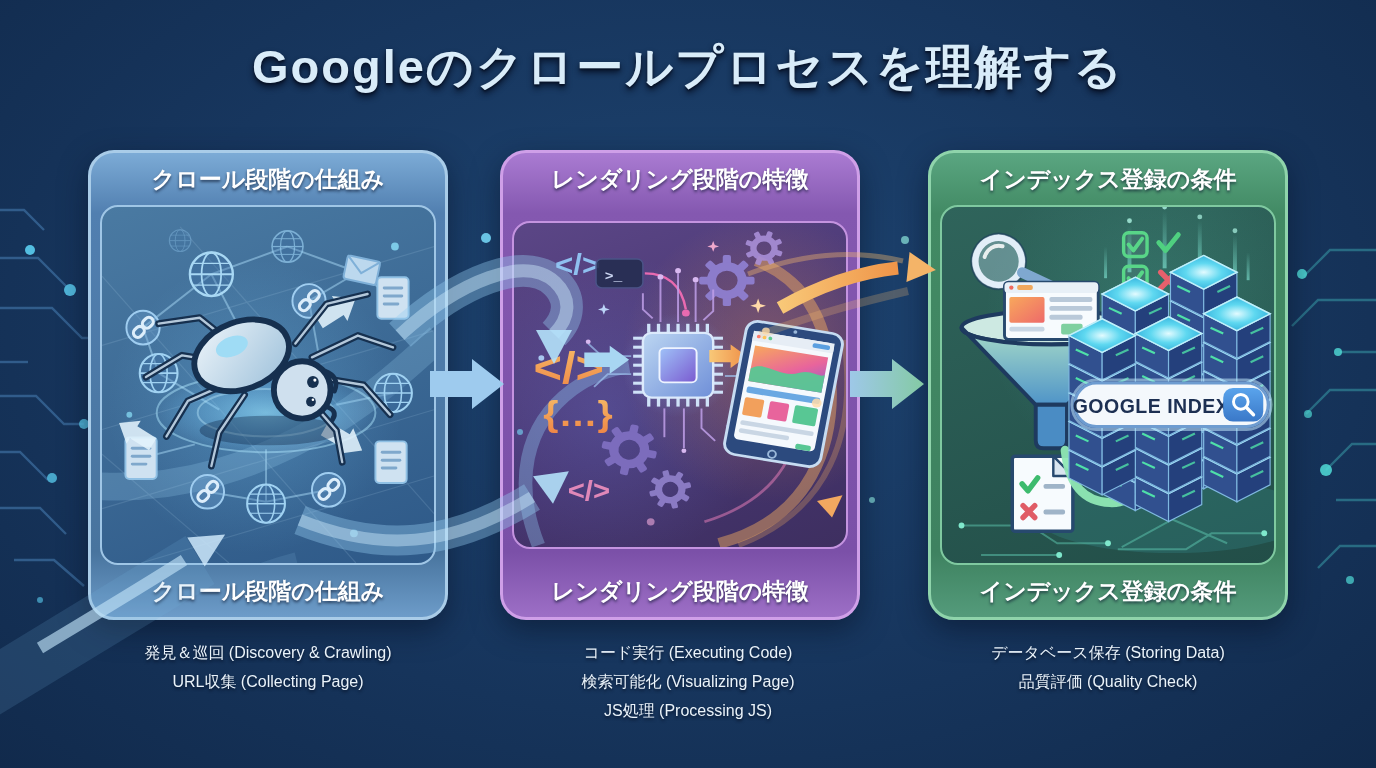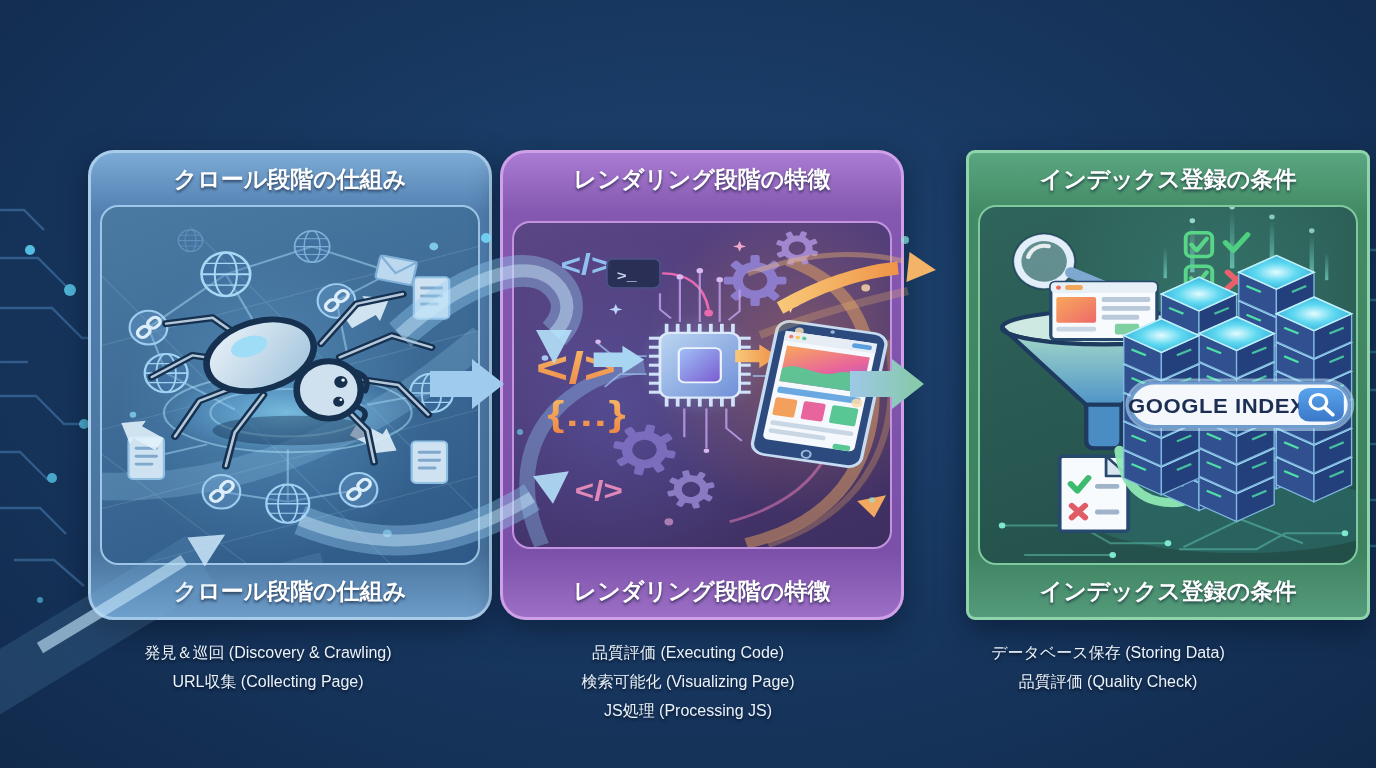--- a/index.html
+++ b/index.html
@@ -9,21 +9,21 @@
     background:radial-gradient(ellipse at 50% 42%, #1e4572 0%, #17365e 55%, #112a4c 100%);
   }
   svg{display:block;}
   .bg-deco{position:absolute;inset:0;z-index:0;}
   .title{
     position:absolute;top:36px;left:0;width:100%;z-index:3;margin:0;
     text-align:center;font-size:47px;font-weight:bold;letter-spacing:2px;
     color:#d9ecf9;text-shadow:0 4px 6px rgba(6,16,36,.95),0 2px 2px rgba(6,16,36,.8);
   }
   .panel{
-    position:absolute;top:150px;width:404px;height:470px;z-index:1;
+    position:absolute;top:150px;width:360px;height:470px;z-index:1;
     box-sizing:border-box;border:3px solid;border-radius:26px;
     display:flex;flex-direction:column;
     box-shadow:0 10px 28px rgba(5,15,35,.5);
   }
   .panel-header,.panel-footer{
     flex:0 0 52px;display:flex;align-items:center;justify-content:center;
     font-size:23px;font-weight:bold;color:#ffffff;
     text-shadow:0 2px 3px rgba(10,22,44,.65);white-space:nowrap;
   }
   .panel-body{
@@ -35,22 +35,22 @@
     background:linear-gradient(180deg,#7cabd6 0%,#517fb0 13%,#48749e 86%,#6d9cc9 100%);}
   .panel.crawl .panel-body{border-color:#9fc6e6;
     background:radial-gradient(circle at 46% 56%, rgba(126,206,250,.28), transparent 55%),
                linear-gradient(160deg,#4a7aa2 0%,#2e5988 100%);}
   .panel.render{left:500px;border-color:#cf9fe8;
     background:linear-gradient(180deg,#aa7bd2 0%,#8458b0 13%,#7b50a8 86%,#9d6fc6 100%);gap:16px;}
   .panel.render .panel-body{border-color:#c493e0;
     background:radial-gradient(circle at 76% 42%, rgba(250,160,82,.30), transparent 46%),
                radial-gradient(circle at 28% 58%, rgba(125,150,255,.20), transparent 52%),
                linear-gradient(160deg,#5b4686 0%,#463570 60%,#3e2f60 100%);}
-  .panel.index{left:966px;border-color:#8fd4ab;
-    background:linear-gradient(180deg,#5aa681 0%,#428a64 13%,#3e8260 86%,#549b7b 100%);border-radius:9px;}
+  .panel.index{left:928px;border-color:#8fd4ab;
+    background:linear-gradient(180deg,#5aa681 0%,#428a64 13%,#3e8260 86%,#549b7b 100%);}
   .panel.index .panel-body{border-color:#7fc9a0;
     background:radial-gradient(circle at 64% 30%, rgba(110,235,215,.16), transparent 52%),
                linear-gradient(160deg,#2f645b 0%,#224e48 100%);}
   .connectors{position:absolute;inset:0;z-index:2;pointer-events:none;}
   .caption{
     position:absolute;top:638px;width:440px;z-index:3;text-align:center;
     font-size:16px;line-height:29px;color:#eaf3fa;
     text-shadow:0 2px 3px rgba(6,16,36,.8);
   }
   .caption.c-crawl{left:48px;}
@@ -90,20 +90,21 @@
       <circle cx="52" cy="478" r="5" fill="rgba(90,205,240,.75)"></circle>
       <circle cx="40" cy="600" r="3" fill="rgba(90,205,240,.6)"></circle>
       <circle cx="1302" cy="274" r="5" fill="rgba(80,220,215,.85)"></circle>
       <circle cx="1338" cy="352" r="4" fill="rgba(80,220,215,.8)"></circle>
       <circle cx="1326" cy="470" r="6" fill="rgba(80,220,215,.85)"></circle>
       <circle cx="1350" cy="580" r="4" fill="rgba(80,220,215,.7)"></circle>
       <circle cx="1308" cy="414" r="4" fill="rgba(80,220,215,.7)"></circle>
     </g>
   </svg>
 
+  <h1 class="title">Googleのクロールプロセスを理解する</h1>
 
   <section class="panel crawl">
     <header class="panel-header">クロール段階の仕組み</header>
     <div class="panel-body">
       <svg viewBox="0 0 340 360" preserveAspectRatio="none">
         <defs>
           <g id="l-globe">
             <circle r="22" fill="rgba(60,110,165,.30)" stroke="currentColor" stroke-width="2.4"></circle>
             <ellipse rx="10" ry="22" fill="none" stroke="currentColor" stroke-width="1.8"></ellipse>
             <line x1="-22" y1="0" x2="22" y2="0" stroke="currentColor" stroke-width="1.8"></line>
@@ -651,21 +652,21 @@
       <circle cx="905" cy="240" r="4" fill="rgba(140,230,220,.7)"></circle>
       <circle cx="872" cy="500" r="3" fill="rgba(140,230,220,.6)"></circle>
     </g>
   </svg>
 
   <div class="caption c-crawl">
     <div>発見＆巡回 (Discovery &amp; Crawling)</div>
     <div>URL収集 (Collecting Page)</div>
   </div>
   <div class="caption c-render">
-    <div>品質評価 (Executing Code)</div>
+    <div>コード実行 (Executing Code)</div>
     <div>検索可能化 (Visualizing Page)</div>
     <div>JS処理 (Processing JS)</div>
   </div>
   <div class="caption c-index">
     <div>データベース保存 (Storing Data)</div>
     <div>品質評価 (Quality Check)</div>
   </div>
 
 </div>
 

